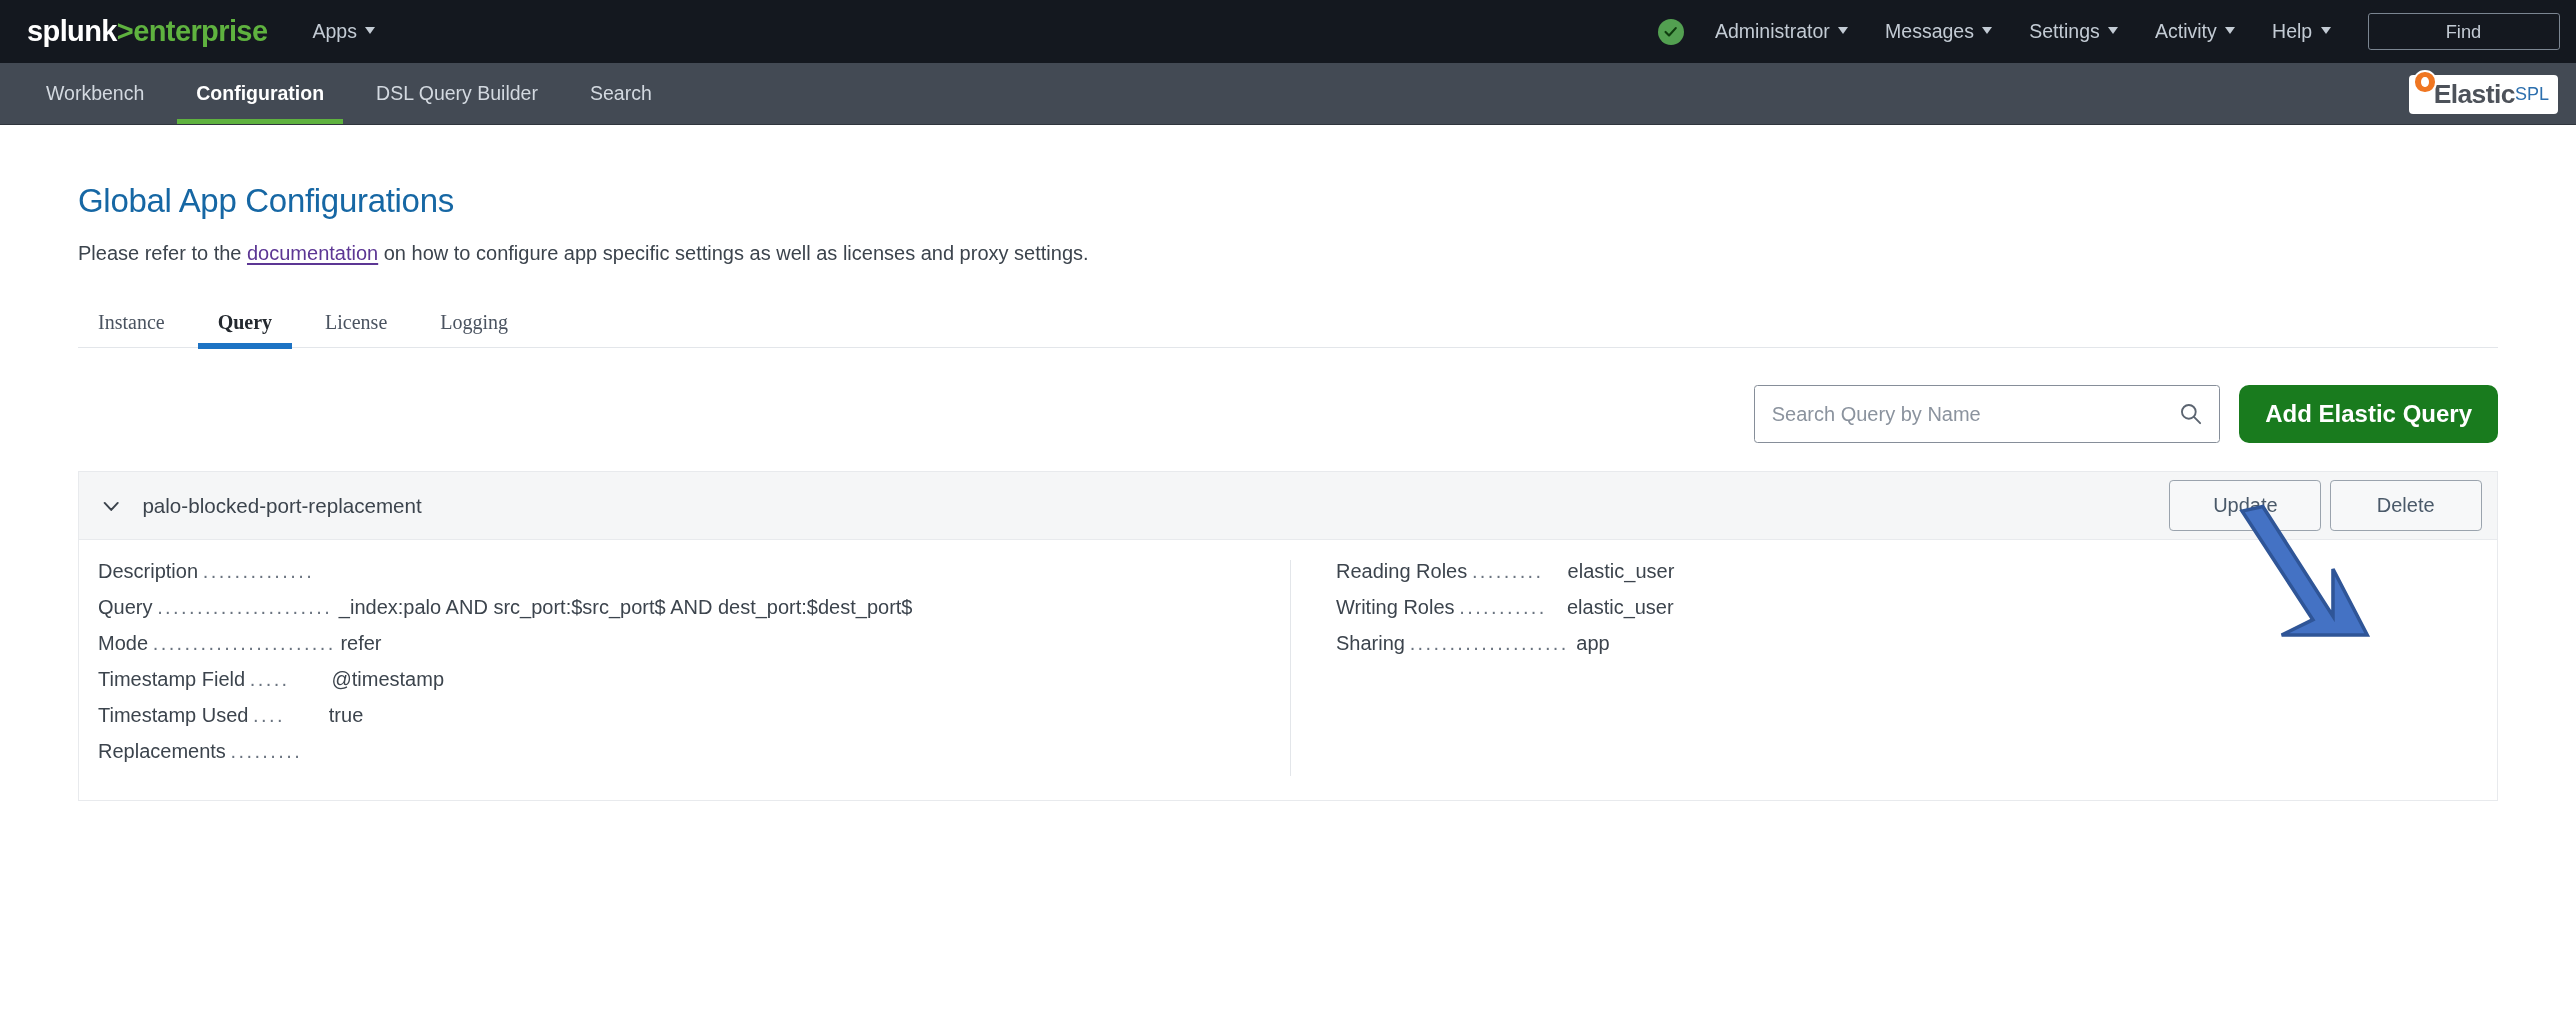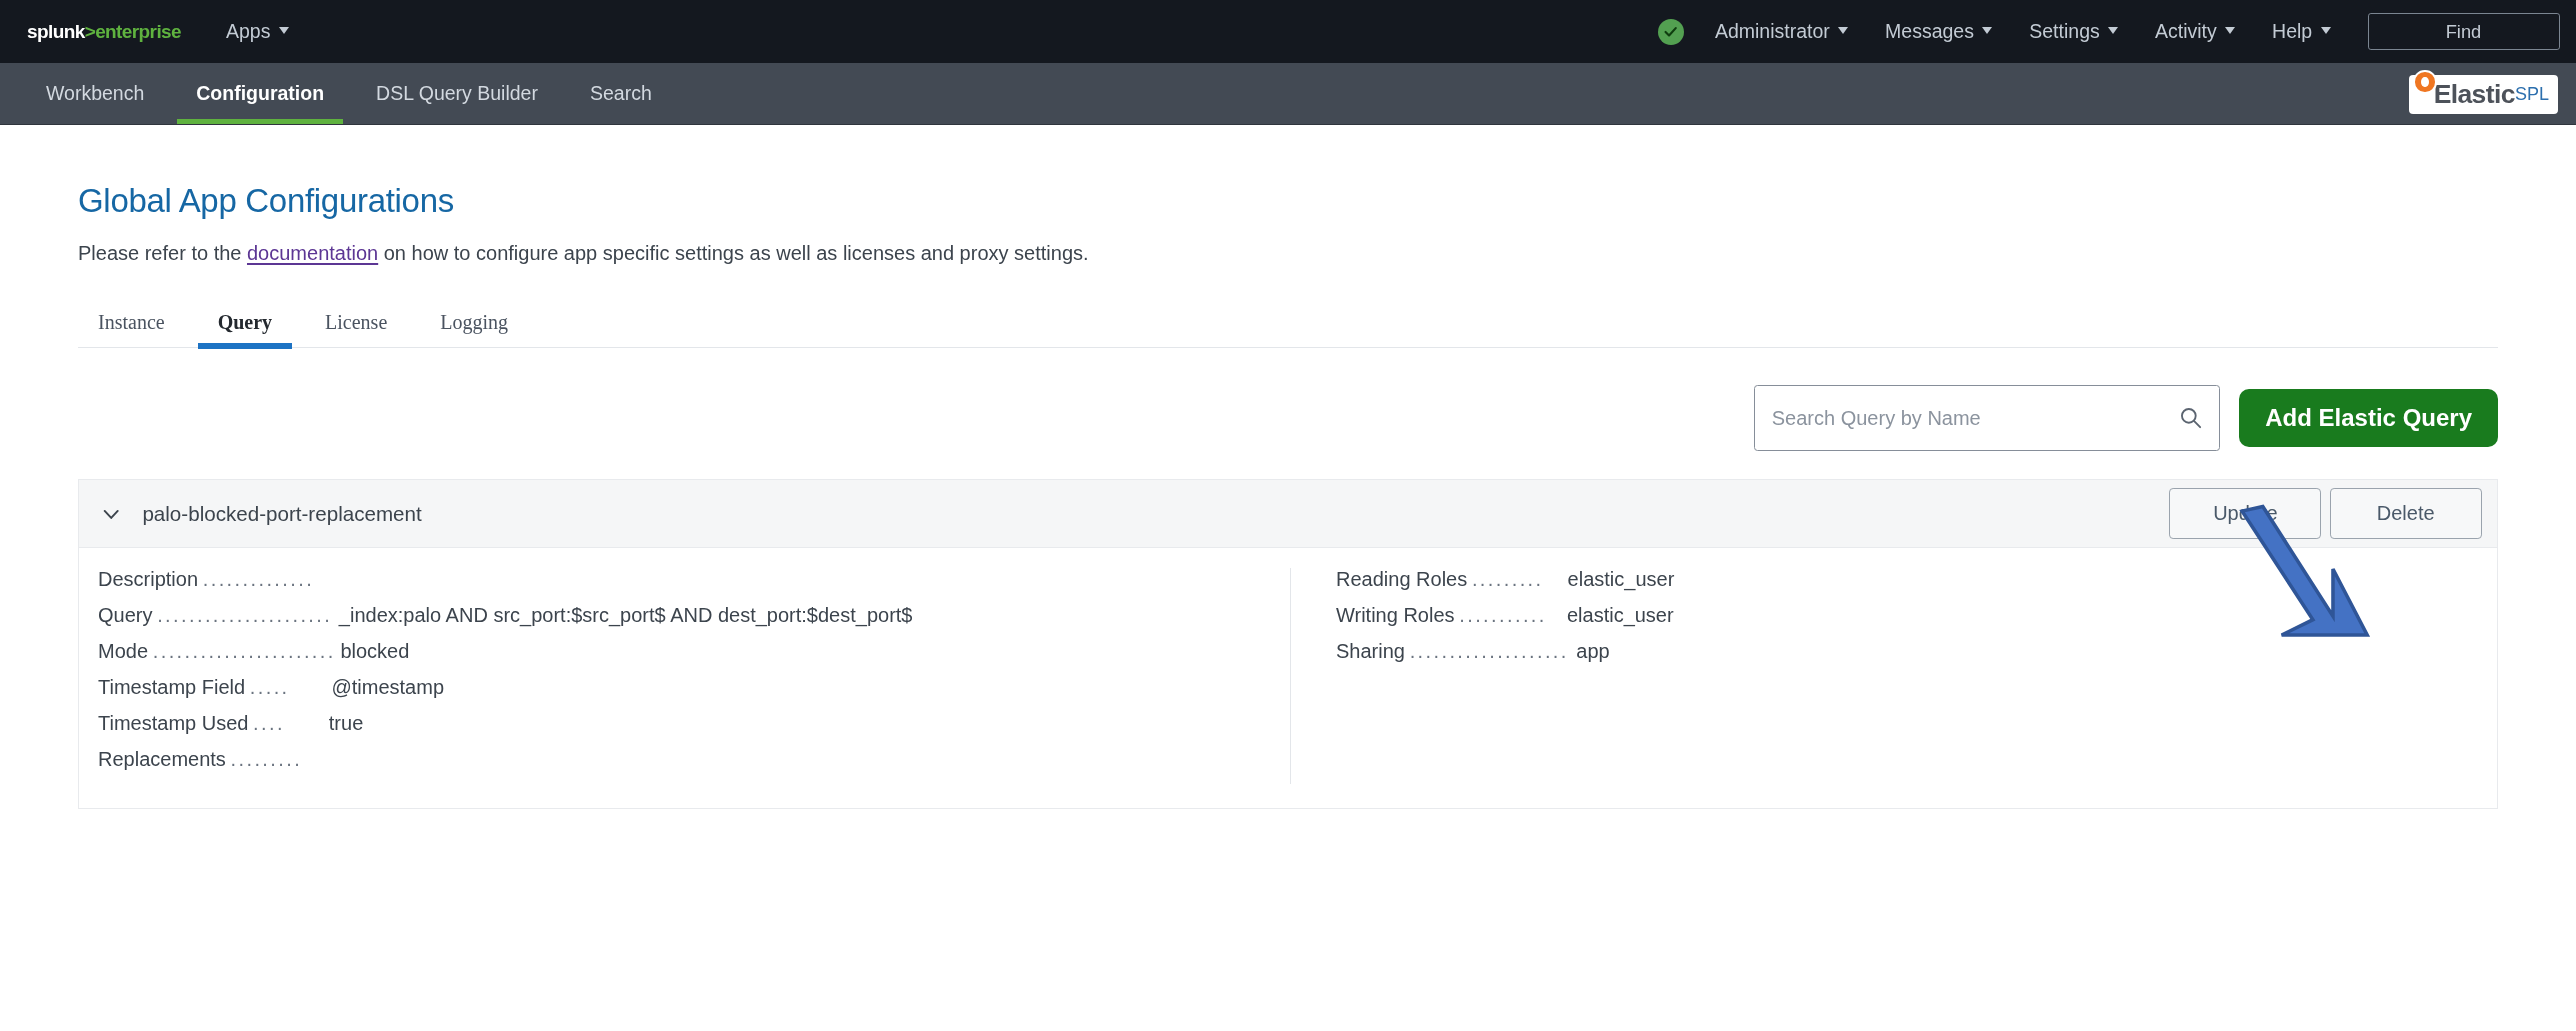--- a/index.html
+++ b/index.html
@@ -14,21 +14,21 @@
   
   .topbar {
     height: 63px;
     background: #14181f;
     display: flex;
     align-items: center;
     padding: 0 16.5px 0 27px;
     position: relative;
   }
   .splunk-logo {
-    font-size: 19px;
+    font-size: 29px;
     font-weight: bold;
     letter-spacing: -0.6px;
     white-space: nowrap;
     display: flex;
     align-items: baseline;
     text-align: center;
   }
   .splunk-logo .sp-white { color: #ffffff; }
   .splunk-logo .sp-green { color: #5fb23f; }
   .topbar-menu {
@@ -189,21 +189,21 @@
   .toolbar {
     margin-top: 37px;
     margin-right: 78px;
     display: flex;
     justify-content: flex-end;
     align-items: center;
     gap: 19px;
   }
   .search-wrap {
     width: 466px;
-    height: 66px;
+    height: 58px;
     border: 1.8px solid #868e99;
     border-radius: 3.5px;
     display: flex;
     align-items: center;
     padding: 0 16.5px;
     background: #ffffff;
     gap: 40px;
   }
   .search-wrap input {
     flex: 1;
@@ -463,21 +463,21 @@
             <span class="leader lw-2">.......................</span>
           </span>
           <span class="field-value">_index:palo AND src_port:$src_port$ AND dest_port:$dest_port$</span>
         </div>
 
         <div class="field-row">
           <span class="field-label">
             <span class="field-name">Mode</span>
             <span class="leader lw-3">........................</span>
           </span>
-          <span class="field-value">blocked</span>
+          <span class="field-value">refer</span>
         </div>
 
         <div class="field-row">
           <span class="field-label">
             <span class="field-name">Timestamp Field</span>
             <span class="leader lw-5">.....</span>
           </span>
           <span class="field-value">@timestamp</span>
         </div>
 

